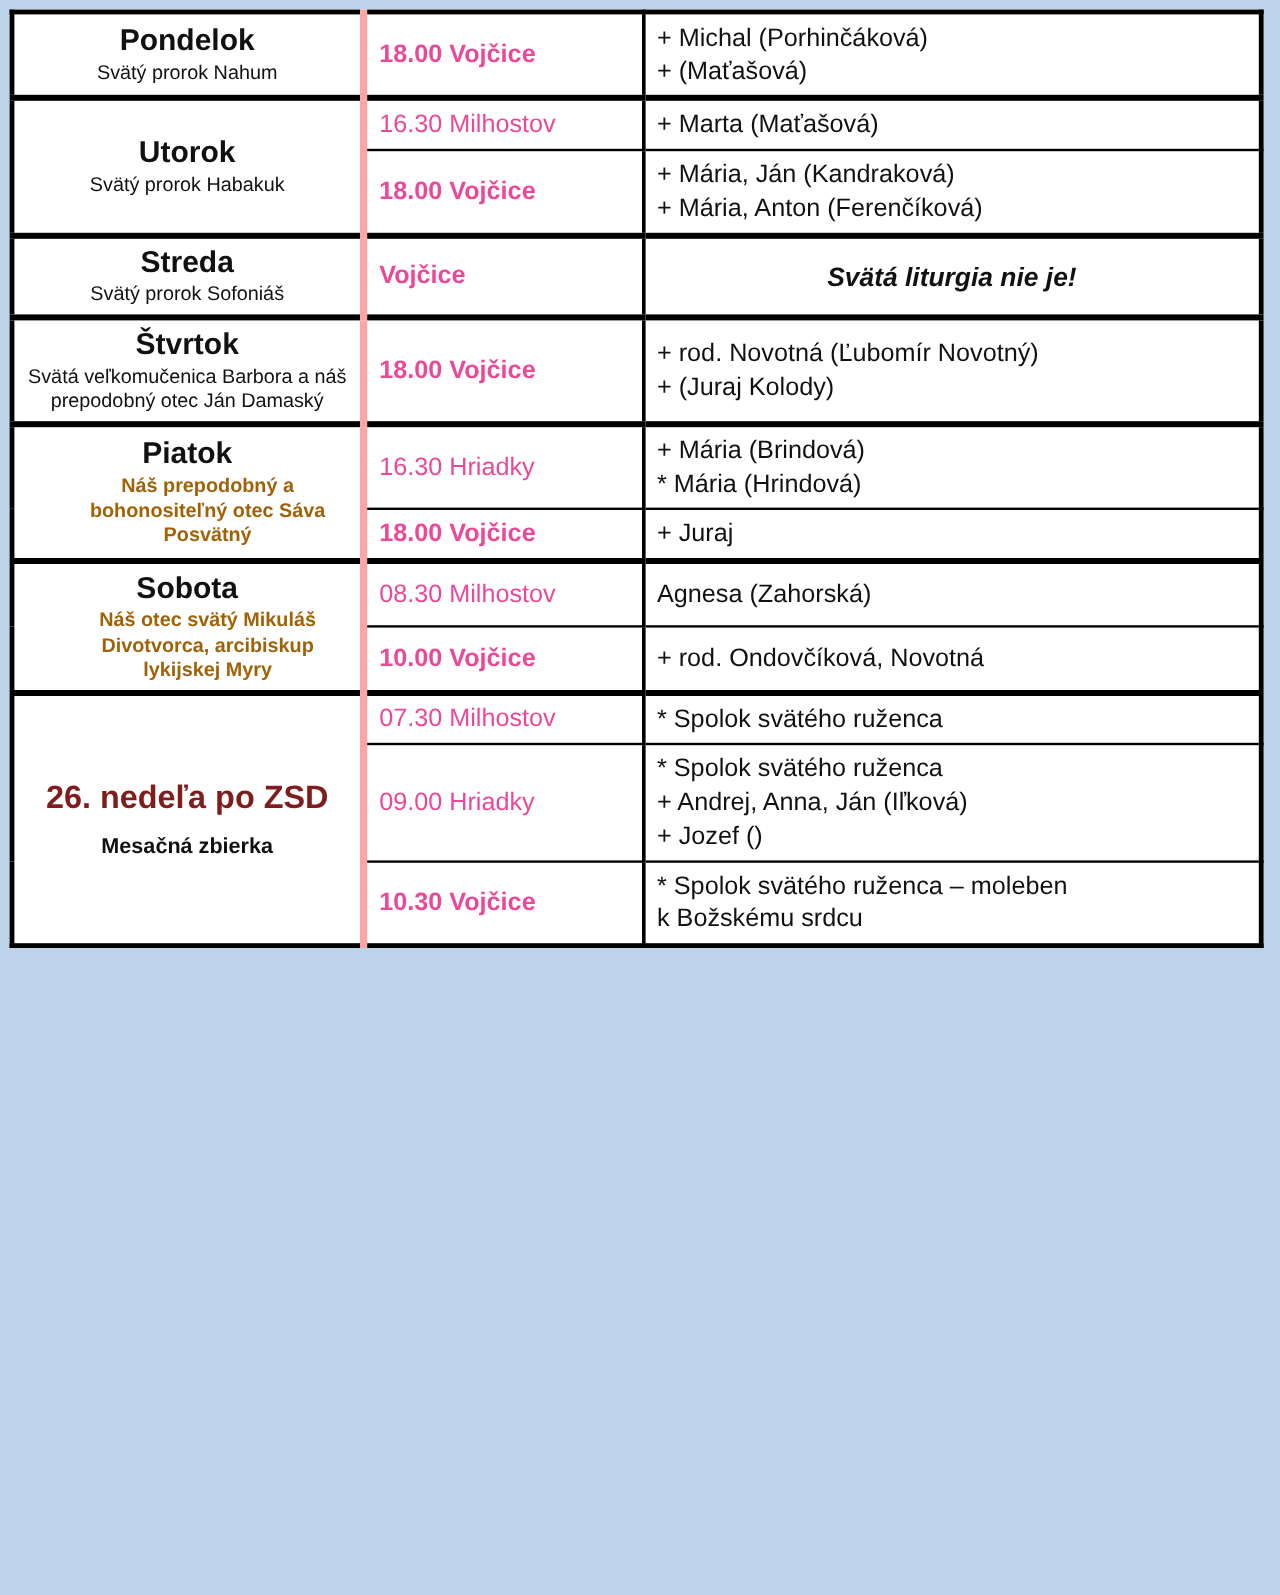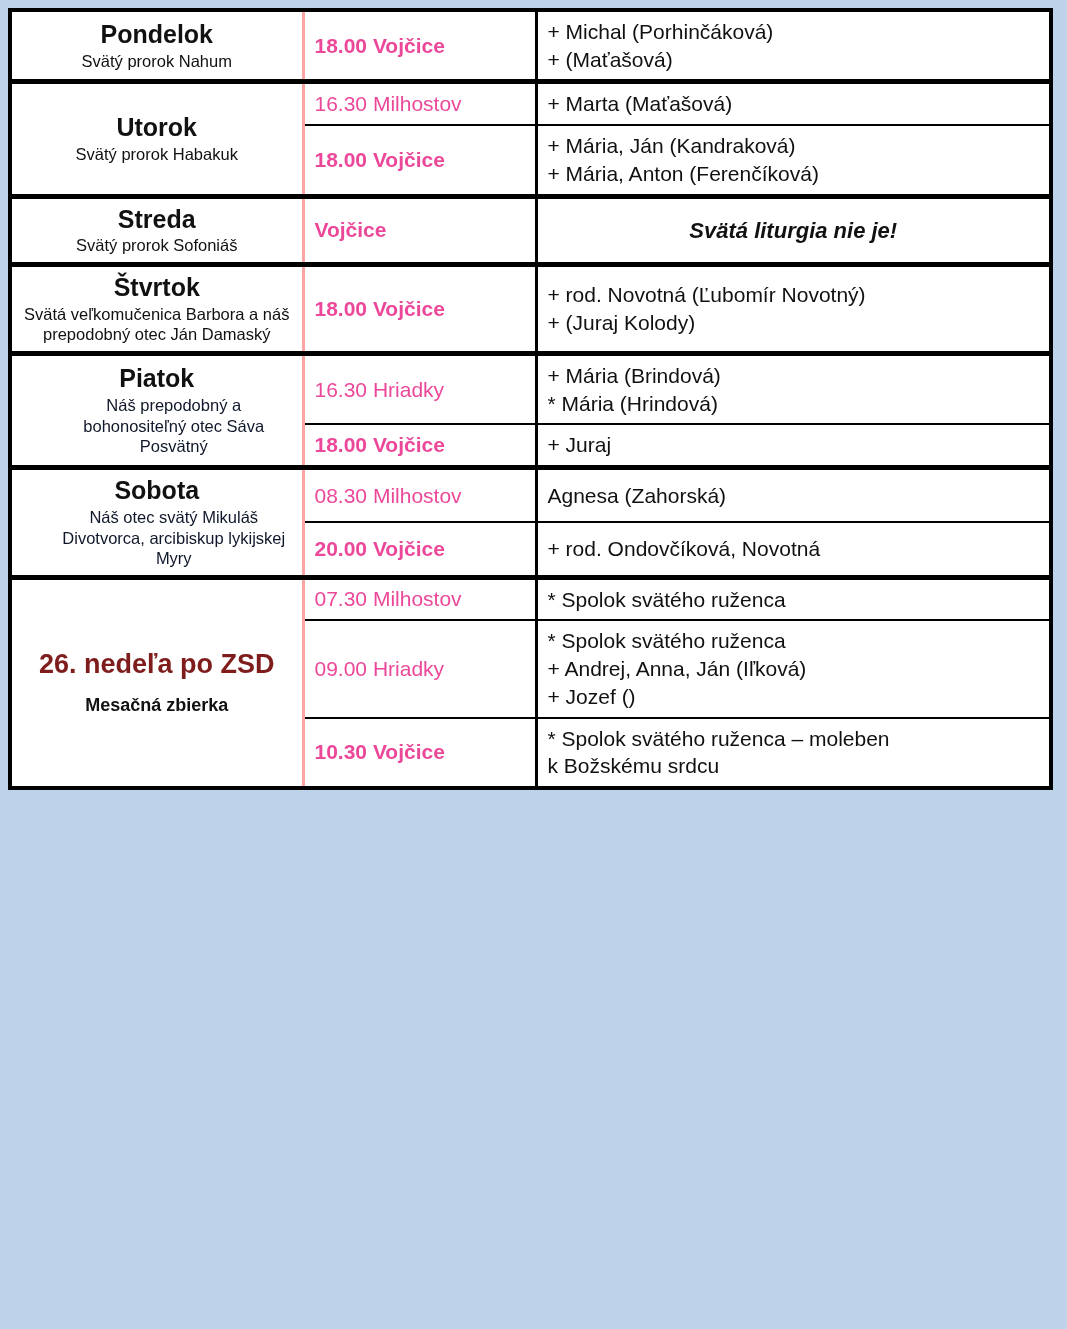--- a/index.html
+++ b/index.html
@@ -31,21 +31,21 @@
   }
   
   col.c-day   { width: 293px; }
   col.c-time  { width: 233px; }
   col.c-int   { width: 515px; }
 
   
   tr.block-start > td { border-top: 5px solid #000000; }
   td.day {
     text-align: center;
-    border-right: 3px solid #fca5a5;
+    border-right: 6px solid #fca5a5;
   }
   td.time {
     border-right: 3px solid #000000;
     font-size: 21px;
     color: #ec4899;
     line-height: 1.25;
   }
   td.time.bold { font-weight: bold; }
   td.intent {
     font-size: 21px;
@@ -65,22 +65,22 @@
   .day-title.red {
     color: #7f1d1d;
     font-size: 27px;
   }
   .day-sub {
     font-size: 16.5px;
     color: #111;
     line-height: 1.25;
   }
   .day-sub.green {
-    color: #0f172a;
-    font-weight: normal;
+    color: #a16207;
+    font-weight: bold;
     font-size: 16.5px;
     margin-left: 34px;
   }
   .day-sub.bold-black {
     font-weight: bold;
     font-size: 18px;
     margin-top: 14px;
   }
   .intent-line { display: block; }
   .intent-note {
@@ -172,21 +172,21 @@
           <td class="day" rowspan="2">
             <div class="day-title">Sobota</div>
             <div class="day-sub green">Náš otec svätý Mikuláš Divotvorca, arcibiskup lykijskej Myry</div>
           </td>
           <td class="time">08.30 Milhostov</td>
           <td class="intent">
             <span class="intent-line">Agnesa (Zahorská)</span>
           </td>
         </tr>
         <tr class="sub">
-          <td class="time bold">20.00 Vojčice</td>
+          <td class="time bold">10.00 Vojčice</td>
           <td class="intent">
             <span class="intent-line">+ rod. Ondovčíková, Novotná</span>
           </td>
         </tr>
         <tr class="block-start">
           <td class="day" rowspan="3">
             <div class="day-title red">26. nedeľa po ZSD</div>
             <div class="day-sub bold-black">Mesačná zbierka</div>
           </td>
           <td class="time">07.30 Milhostov</td>

